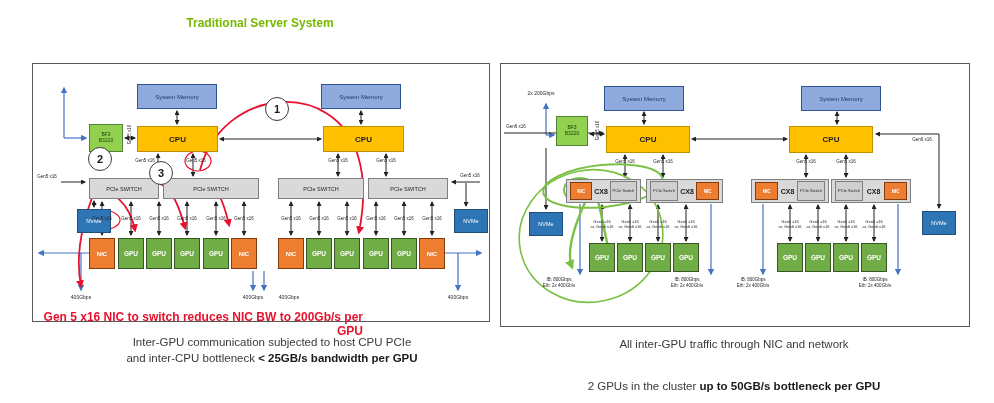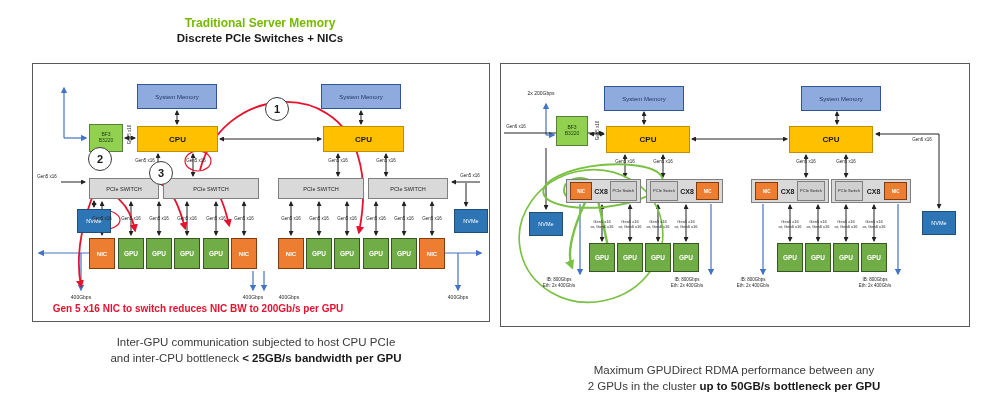--- a/index.html
+++ b/index.html
@@ -20,34 +20,33 @@
   .mod{position:absolute;display:flex;align-items:center;box-sizing:border-box;background:#d9d9d9;border:1px solid #7f7f7f;padding:0 3px;gap:2px;}
   .mnic{width:21px;height:16px;background:#ed7d31;border:1px solid #843c0c;color:#fff;font-weight:bold;font-size:4.5px;display:flex;align-items:center;justify-content:center;}
   .mcx8{flex:1;text-align:center;font-size:7px;font-weight:bold;color:#1a1a1a;}
   .mpsw{width:26px;height:18px;background:#cfcfcf;border:1px solid #7f7f7f;color:#262626;font-size:4px;line-height:1.15;display:flex;align-items:center;justify-content:center;text-align:center;}
   .lab{position:absolute;font-size:4.5px;line-height:1.1;color:#262626;text-align:center;width:26px;}
   .lab2{position:absolute;font-size:4px;line-height:1.2;color:#262626;text-align:center;width:34px;}
   .vert{transform:rotate(-90deg);transform-origin:center;}
   .bwl{position:absolute;width:36px;text-align:center;font-size:5px;color:#262626;}
   .ibl{position:absolute;width:46px;text-align:center;font-size:4.5px;line-height:1.35;color:#262626;}
   .circ{position:absolute;width:22px;height:22px;border:1.4px solid #3a3a3a;border-radius:50%;background:#fff;display:flex;align-items:center;justify-content:center;font-size:11px;font-weight:bold;color:#1a1a1a;}
-  .rednote{position:absolute;text-align:center;font-size:10px;font-weight:bold;color:#e8112d;}
+  .rednote{position:absolute;text-align:right;font-size:12px;font-weight:bold;color:#e8112d;margin-top:7px;}
   .greennote{position:absolute;text-align:center;font-size:7.5px;font-weight:bold;color:#76b900;}
   .caption{position:absolute;text-align:center;font-size:11.5px;color:#3a3a3a;line-height:1.4;}
   .caption b{color:#1a1a1a;}
   svg.layer{position:absolute;left:0;top:0;}
 </style>
 </head>
 <body>
 
 <div id="stage">
 
   <div class="titleblock" style="left:32px;top:16px;width:456px;">
-    <div class="titlegreen">Traditional Server Memory</div>
-    <div class="titleblack">Discrete PCIe Switches + NICs</div>
+    <div class="titlegreen">Traditional Server System</div>
   </div>
   <div class="titleblock" style="left:500px;top:16px;width:468px;">
   </div>
 
   <div class="panel" style="left:32px;top:63px;width:456px;height:257px;">
 
     <svg class="layer" width="456" height="257" viewBox="0 0 456 257">
       <defs>
         <marker id="aL" viewBox="0 0 10 10" refX="8" refY="5" markerWidth="5" markerHeight="5" orient="auto-start-reverse">
             <path d="M0,0L10,5L0,10z" fill="#222"></path>
@@ -277,22 +276,25 @@
     <div class="lab2" style="left:328px;top:156px;"><span>Gen5 x16</span><br><span>or, Gen6 x16</span></div>
     <div class="lab2" style="left:356px;top:156px;"><span>Gen5 x16</span><br><span>or, Gen6 x16</span></div>
 
     <div class="ibl" style="left:35px;top:213px;"><span>IB: 800Gbps</span><br><span>Eth: 2x 400Gb/s</span></div>
     <div class="ibl" style="left:163px;top:213px;"><span>IB: 800Gbps</span><br><span>Eth: 2x 400Gb/s</span></div>
     <div class="ibl" style="left:229px;top:213px;"><span>IB: 800Gbps</span><br><span>Eth: 2x 400Gb/s</span></div>
     <div class="ibl" style="left:351px;top:213px;"><span>IB: 800Gbps</span><br><span>Eth: 2x 400Gb/s</span></div>
 
   </div>
 
-  <div class="caption" style="left:28px;top:334px;width:456px;">
+  <div class="caption" style="left:44px;top:334px;width:456px;">
     <span>Inter-GPU communication subjected to host CPU PCIe</span><br>
     <span>and inter-CPU bottleneck </span><b>&lt; 25GB/s bandwidth per GPU</b>
   </div>
+  <div class="caption" style="left:500px;top:336px;width:468px;">
+    <span>All inter-GPU traffic through NIC and network</span>
+  </div>
   <div class="caption" style="left:500px;top:362px;width:468px;">
-    <span>Maximum GPUDirect RDMA performance between any</span><br>
+    <br>
     <span>2 GPUs in the cluster </span><b>up to 50GB/s bottleneck per GPU</b>
   </div>
 
 </div>
 
 </body></html>

